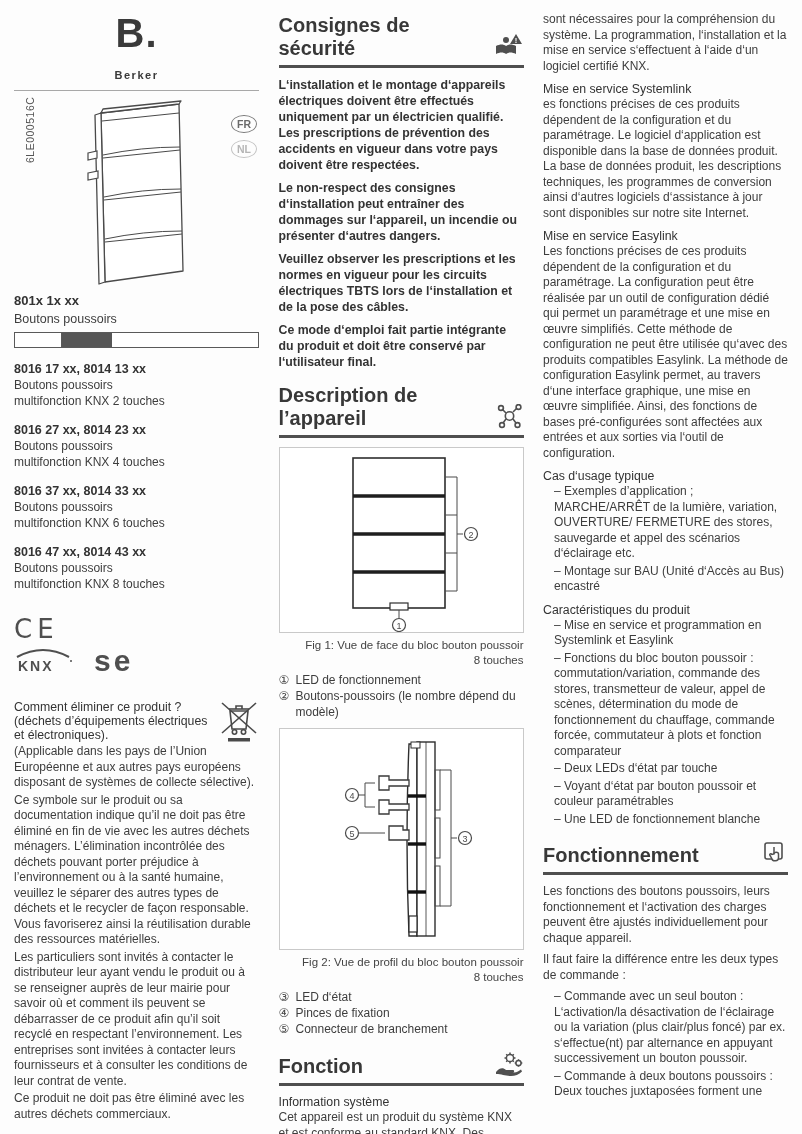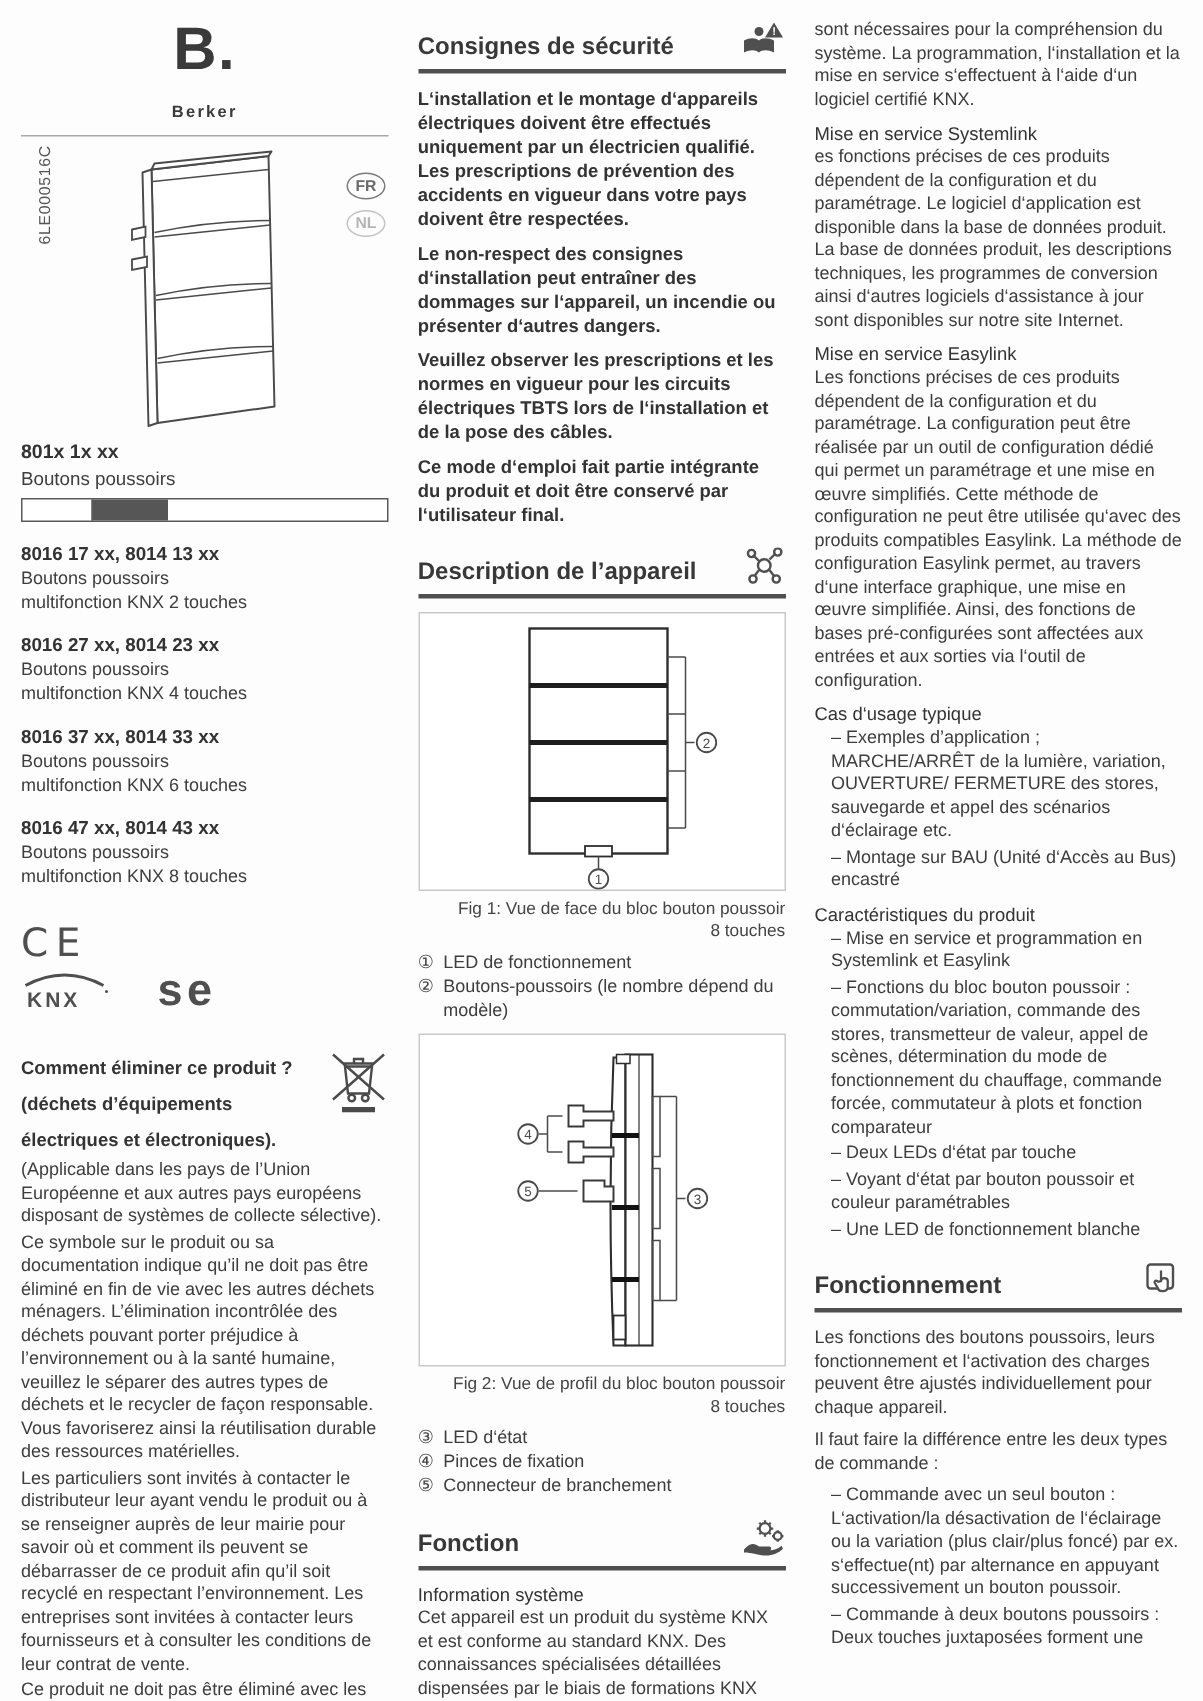--- a/index.html
+++ b/index.html
@@ -16,21 +16,21 @@
   
   .p { font-size:12px; line-height:15.5px; margin-bottom:6px; }
   .boldp { font-size:12.3px; line-height:16px; font-weight:bold; color:#333; margin-bottom:7px; }
   .subhead { font-size:12.3px; font-weight:normal; color:#333; margin:8px 0 1px 0; }
   .li { font-size:12px; line-height:15.5px; padding-left:11px; margin-bottom:2px; }
 
   
   .sec-head { display:flex; align-items:flex-end; justify-content:space-between;
     border-bottom:3px solid #4f4f4f; padding-bottom:5px; margin:2px 0 9px 0; }
   .sec-head.mt { margin-top:14px; }
-  .sec-title { font-size:16px; font-weight:bold; color:#383838; }
+  .sec-title { font-size:20px; font-weight:bold; color:#383838; }
   .sec-icon { flex:none; margin-left:6px; }
 
   
   .brand { text-align:center; padding-top:2px; }
   .brand-b { font-size:40px; font-weight:bold; color:#3a3a3a; line-height:38px; letter-spacing:1px; }
   .brand-name { font-size:11px; font-weight:bold; color:#3a3a3a; letter-spacing:1.5px; margin-top:17px; }
   .brand-rule { border:none; border-top:1px solid #a8a8a8; margin:9px 0 0 0; }
   .doc-code { position:absolute; left:24px; top:163px; transform:rotate(-90deg);
     transform-origin:0 0; font-size:10.5px; color:#555; letter-spacing:0.5px; white-space:nowrap; }
   .product-visual { position:relative; height:192px; margin-top:6px; }
@@ -41,25 +41,25 @@
   .badge-nl { border:1.5px solid #c3c3c3; color:#b5b5b5; }
   .prod-title-code { font-size:13px; font-weight:bold; color:#333; margin-top:4px; }
   .prod-title-name { font-size:12.5px; margin-top:4px; }
   .position-bar { position:relative; height:16px; border:1px solid #5a5a5a; background:#fff; margin-top:6px; }
   .bar-fill { position:absolute; left:19%; top:0; bottom:0; width:21%; background:#565656; border-left:1px solid #5a5a5a; }
   .product-entry { margin-top:13px; }
   .product-entry .code { font-size:12.5px; font-weight:bold; color:#333; line-height:16px; }
   .product-entry .l { font-size:12px; line-height:16px; }
   .certs { margin-top:22px; }
   .ce-mark { font-size:26px; color:#4f4f4f; letter-spacing:5px; font-family:"DejaVu Sans",sans-serif; }
-  .cert-row { display:flex; align-items:flex-end; gap:31px; margin-top:2px; }
+  .cert-row { display:flex; align-items:flex-end; gap:20px; margin-top:2px; }
   .se-logo { font-size:30px; font-weight:bold; color:#4f4f4f; letter-spacing:3px; line-height:26px; }
   .disposal { margin-top:26px; }
   .disposal-head-row { display:flex; }
-  .disposal-heading { flex:1; font-size:12.3px; font-weight:bold; color:#333; line-height:24px; }
+  .disposal-heading { flex:1; font-size:12.3px; font-weight:normal; color:#333; line-height:14px; }
   .disposal .p { margin-bottom:2px; }
 
   
   .figbox { border:1px solid #c9c9c9; background:#fff; display:flex;
     align-items:center; justify-content:center; margin-top:2px; }
   .figcap { text-align:right; font-size:11.5px; line-height:14.5px; color:#444; margin-top:5px; }
   .legend { margin:5px 0 4px 0; }
   .legend-item { display:flex; font-size:12px; line-height:16px; }
   .legend-item .num { flex:none; width:17px; color:#444; }
   .legend-item .txt { flex:1; }

